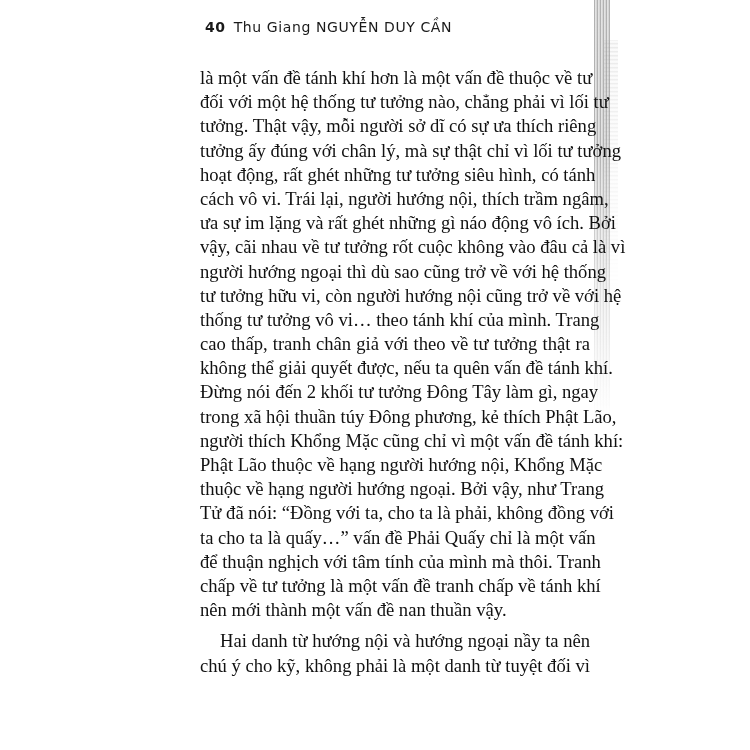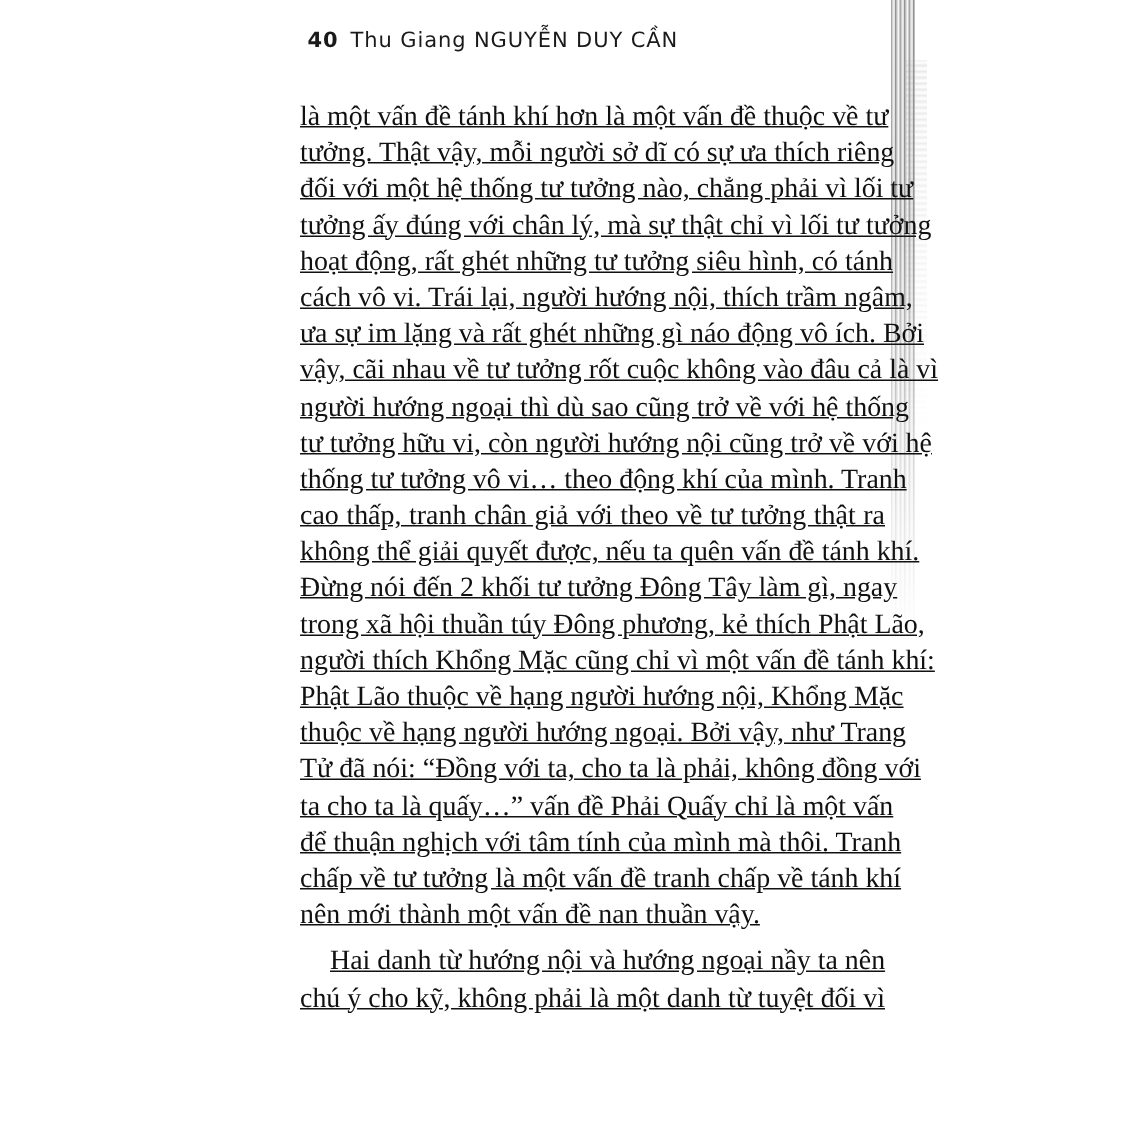--- a/index.html
+++ b/index.html
@@ -65,21 +65,20 @@
       font-size: 18.6px;
       line-height: 24.2px;
       color: #111111;
     }
     .line {
       display: block;
       white-space: nowrap;
       text-align: justify;
       text-align-last: justify;
       height: 24.2px;
-      text-decoration: underline;
     }
     .line.last {
       text-align-last: left;
     }
     .para-gap {
       height: 7px;
     }
     .line.indent {
       padding-left: 20px;
     }
@@ -91,30 +90,30 @@
   <div class="page-edge"></div>
   <div class="page-edge-fade"></div>
 
   <div class="running-head">
     <span class="page-number">40</span><span class="author">Thu Giang NGUYỄN DUY CẦN</span>
   </div>
 
   <div class="body-text">
     <div class="paragraph">
       <span class="line">là một vấn đề tánh khí hơn là một vấn đề thuộc về tư</span>
+      <span class="line">đối với một hệ thống tư tưởng nào, chẳng phải vì lối tư</span>
       <span class="line">tưởng. Thật vậy, mỗi người sở dĩ có sự ưa thích riêng</span>
-      <span class="line">đối với một hệ thống tư tưởng nào, chẳng phải vì lối tư</span>
       <span class="line">tưởng ấy đúng với chân lý, mà sự thật chỉ vì lối tư tưởng</span>
       <span class="line">hoạt động, rất ghét những tư tưởng siêu hình, có tánh</span>
       <span class="line">cách vô vi. Trái lại, người hướng nội, thích trầm ngâm,</span>
       <span class="line">ưa sự im lặng và rất ghét những gì náo động vô ích. Bởi</span>
       <span class="line">vậy, cãi nhau về tư tưởng rốt cuộc không vào đâu cả là vì</span>
       <span class="line">người hướng ngoại thì dù sao cũng trở về với hệ thống</span>
       <span class="line">tư tưởng hữu vi, còn người hướng nội cũng trở về với hệ</span>
-      <span class="line">thống tư tưởng vô vi… theo động khí của mình. Tranh</span>
+      <span class="line">thống tư tưởng vô vi… theo tánh khí của mình. Trang</span>
       <span class="line">cao thấp, tranh chân giả với theo về tư tưởng thật ra</span>
       <span class="line">không thể giải quyết được, nếu ta quên vấn đề tánh khí.</span>
       <span class="line">Đừng nói đến 2 khối tư tưởng Đông Tây làm gì, ngay</span>
       <span class="line">trong xã hội thuần túy Đông phương, kẻ thích Phật Lão,</span>
       <span class="line">người thích Khổng Mặc cũng chỉ vì một vấn đề tánh khí:</span>
       <span class="line">Phật Lão thuộc về hạng người hướng nội, Khổng Mặc</span>
       <span class="line">thuộc về hạng người hướng ngoại. Bởi vậy, như Trang</span>
       <span class="line">Tử đã nói: “Đồng với ta, cho ta là phải, không đồng với</span>
       <span class="line">ta cho ta là quấy…” vấn đề Phải Quấy chỉ là một vấn</span>
       <span class="line">để thuận nghịch với tâm tính của mình mà thôi. Tranh</span>

